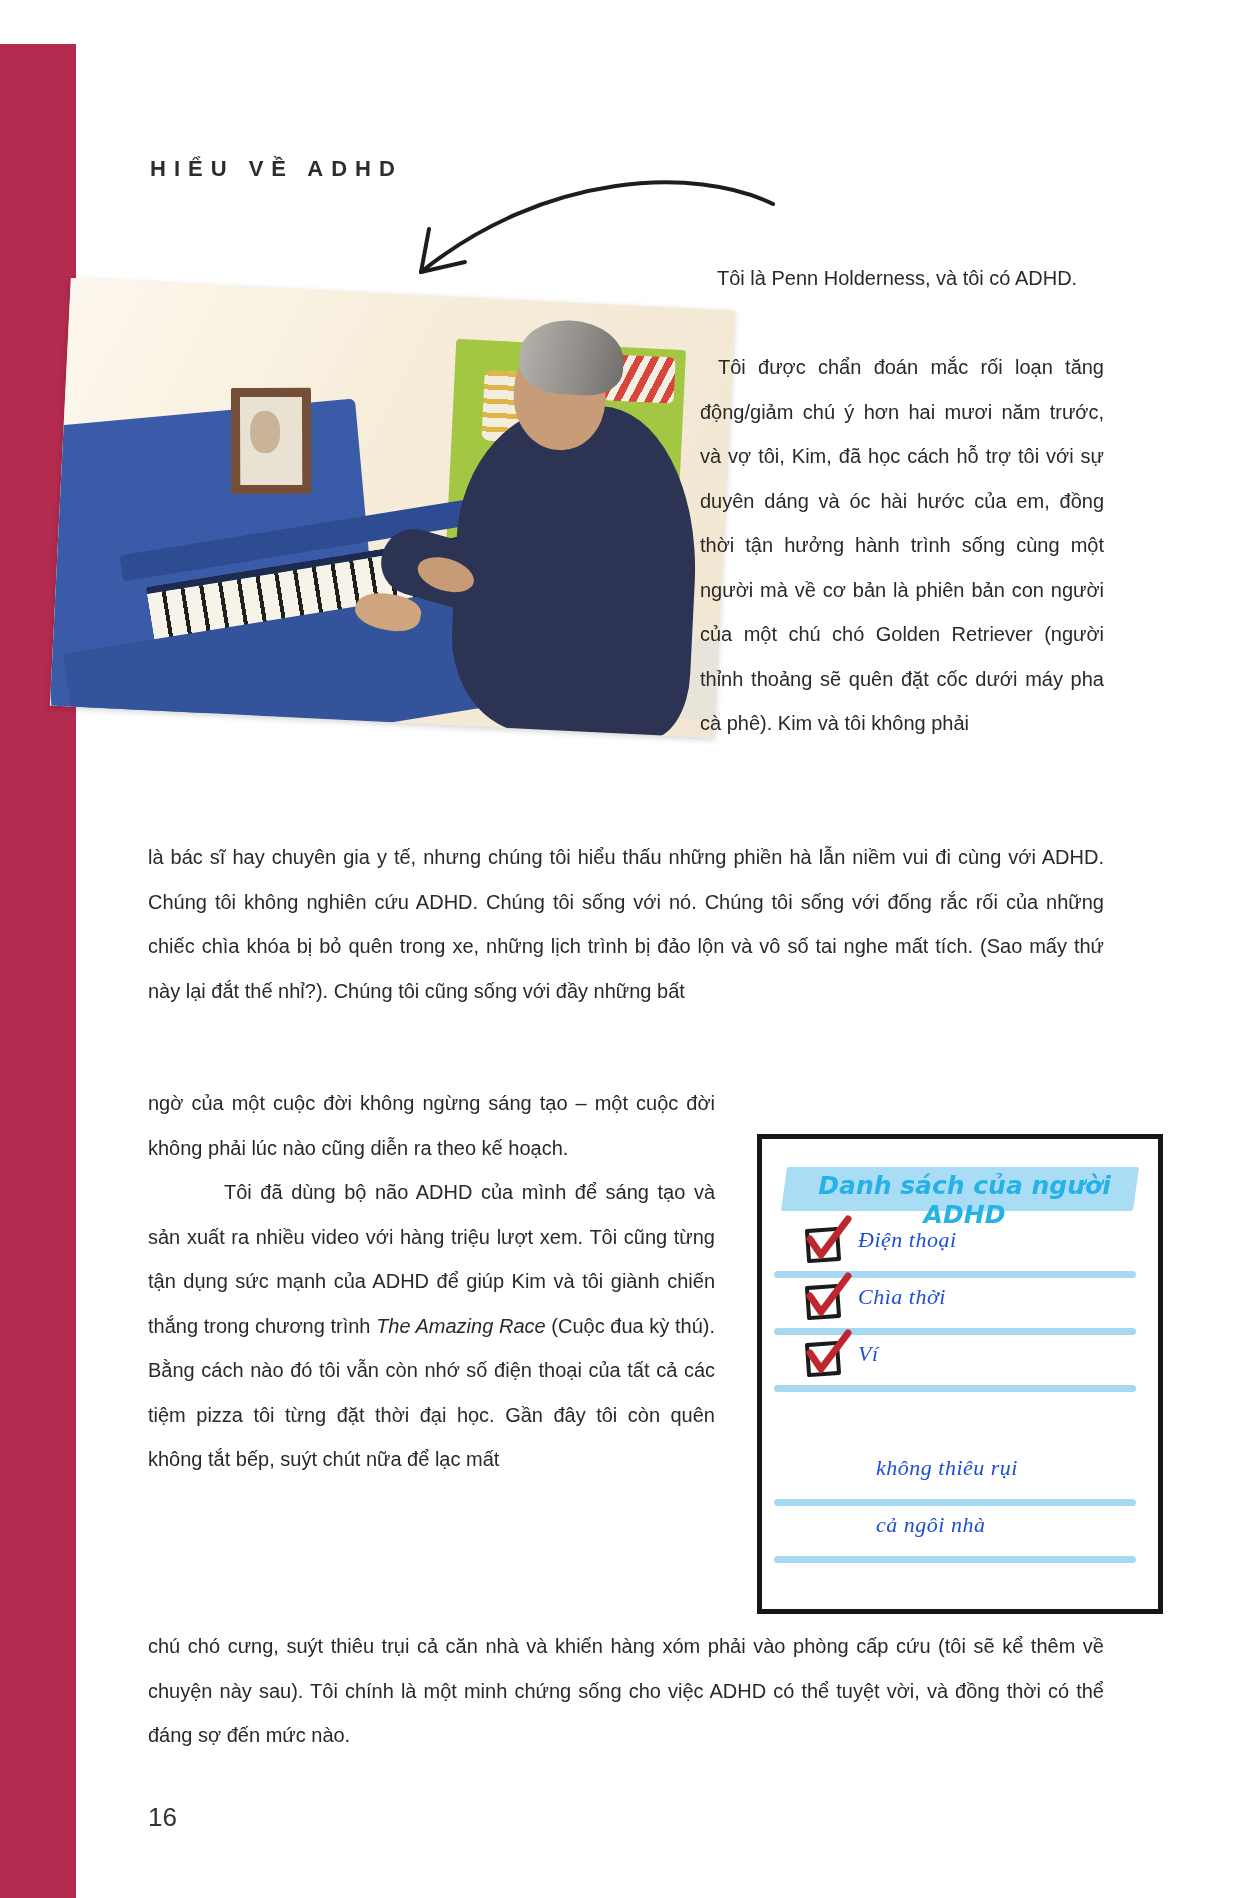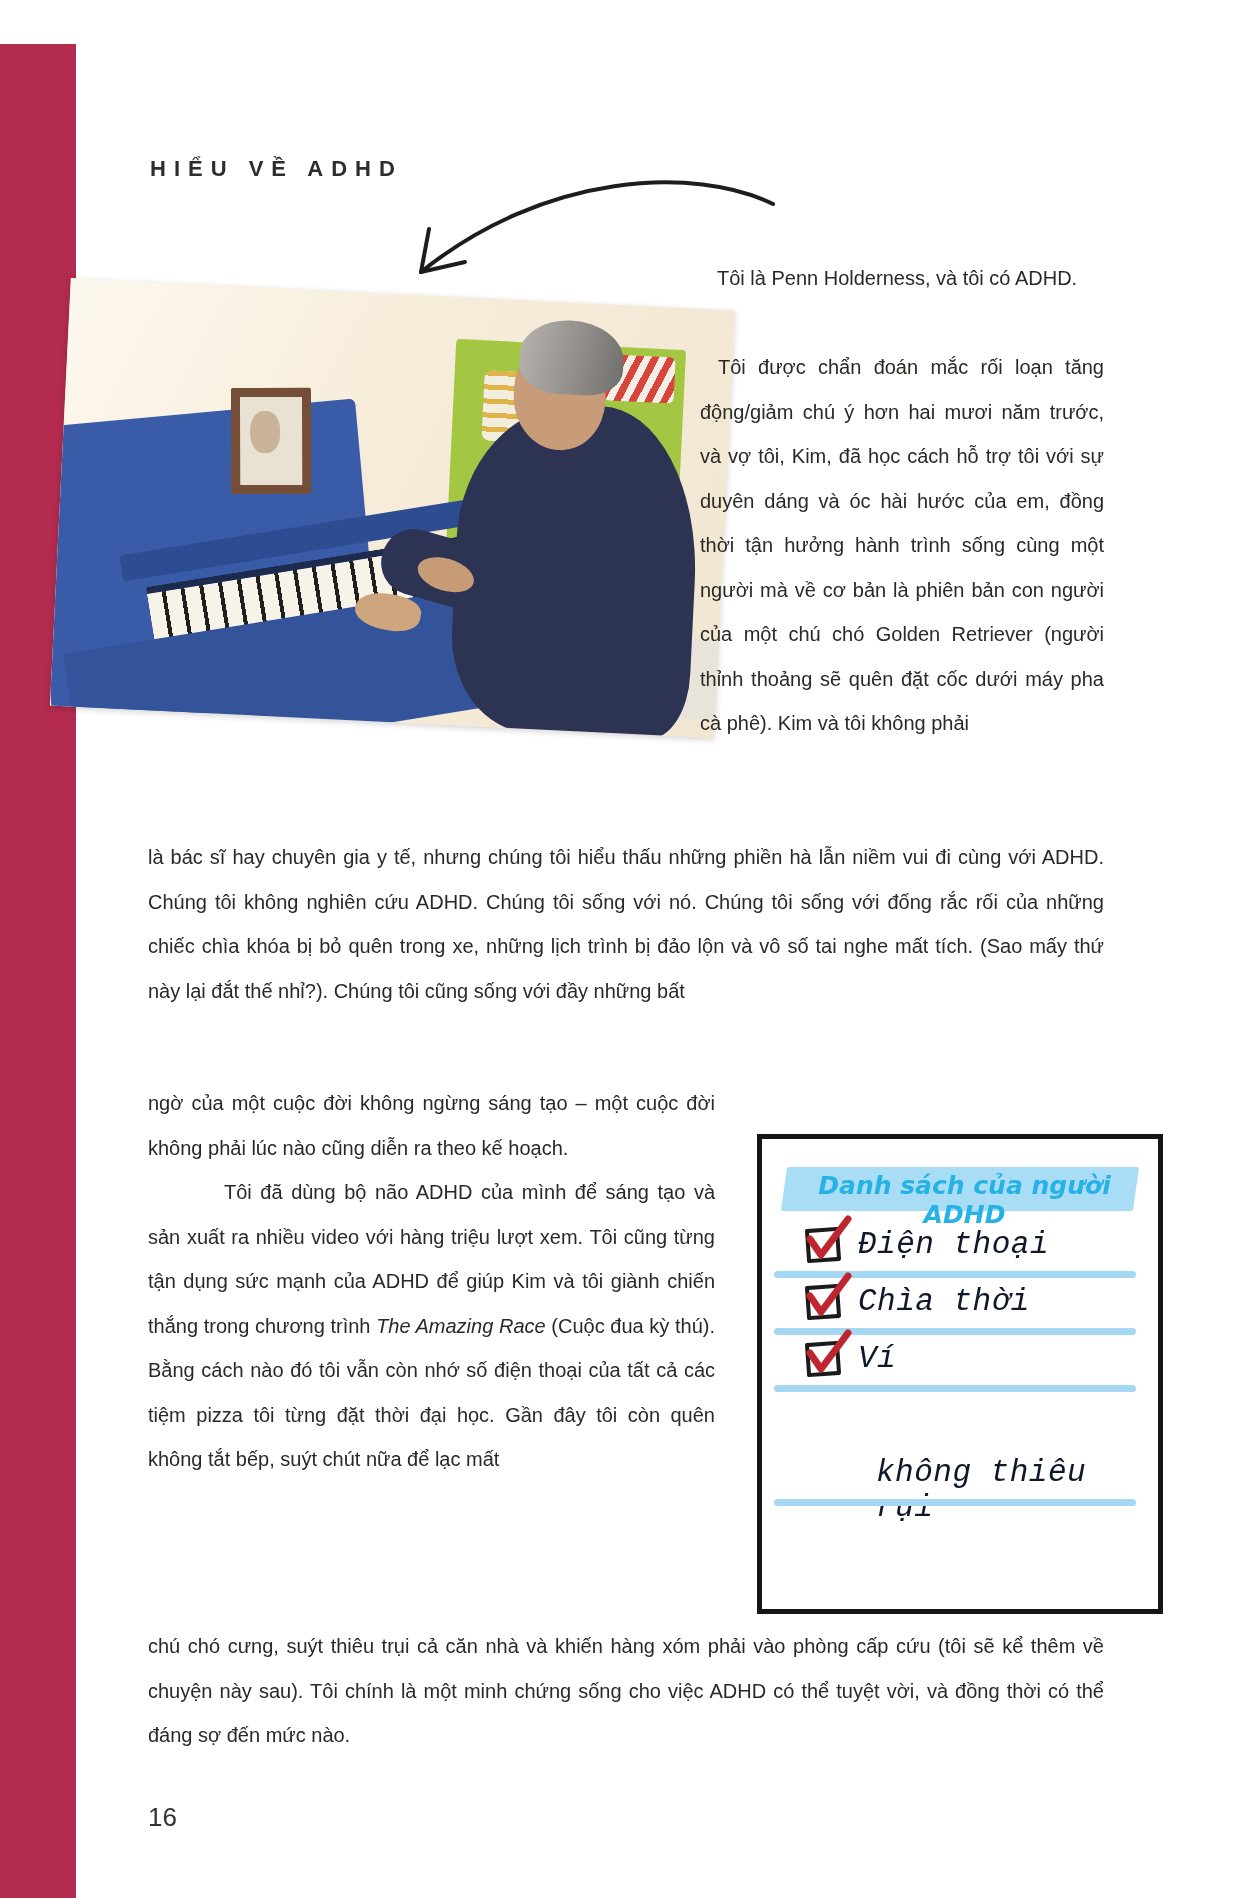--- a/index.html
+++ b/index.html
@@ -70,22 +70,22 @@
            border:5px solid #161616;box-sizing:border-box;}
   .hand{font-style:italic;}
   .listbox .title-band{position:absolute;left:22px;top:28px;width:352px;height:44px;
                        transform:skewX(-8deg);border-radius:2px;}
   .listbox .title-text{position:absolute;left:30px;top:32px;width:345px;text-align:center;
                        font-family:"DejaVu Sans",sans-serif;font-style:italic;font-size:25px;font-weight:bold;}
   .cl-row{position:absolute;left:0;width:100%;height:57px;}
   .cl-box{position:absolute;left:44px;top:1px;width:26px;height:26px;border:4px solid #1b1b1b;
           border-radius:2px;transform:rotate(-4deg);background:#fff;}
   .cl-check{position:absolute;left:40px;top:-14px;width:52px;height:52px;pointer-events:none;}
-  .cl-label{position:absolute;left:96px;top:0;font-family:Liberation Mono, monospace;font-style:italic;
-            font-size:31px;color:#0f172a;letter-spacing:0.5px;}
+  .cl-label{position:absolute;left:96px;top:0;font-family:Liberation Serif, serif;font-style:italic;
+            font-size:22px;color:#1d4ed8;letter-spacing:0.5px;}
   .cl-row.cont .cl-label{left:114px;}
   .cl-ul{position:absolute;left:12px;right:22px;top:44px;height:7px;border-radius:5px;}
 </style>
 </head>
 <body>
 
 <div class="page">
 
   <div class="spine" style="background: rgb(179, 43, 79);"></div>
   <div class="page-bottom-edge"></div>
@@ -179,15 +179,20 @@
       <span class="cl-ul" style="background: rgb(165, 217, 243);"></span>
     </div>
 
 
     <div class="cl-row cont" style="top:316px">
 
       <span class="cl-label">không thiêu rụi</span>
       <span class="cl-ul" style="background: rgb(165, 217, 243);"></span>
     </div>
 
+    <div class="cl-row cont" style="top:373px">
+
+      <span class="cl-label">cả ngôi nhà</span>
+      <span class="cl-ul" style="background: rgb(165, 217, 243);"></span>
+    </div>
   </div>
 
 </div>
 
 </body></html>

